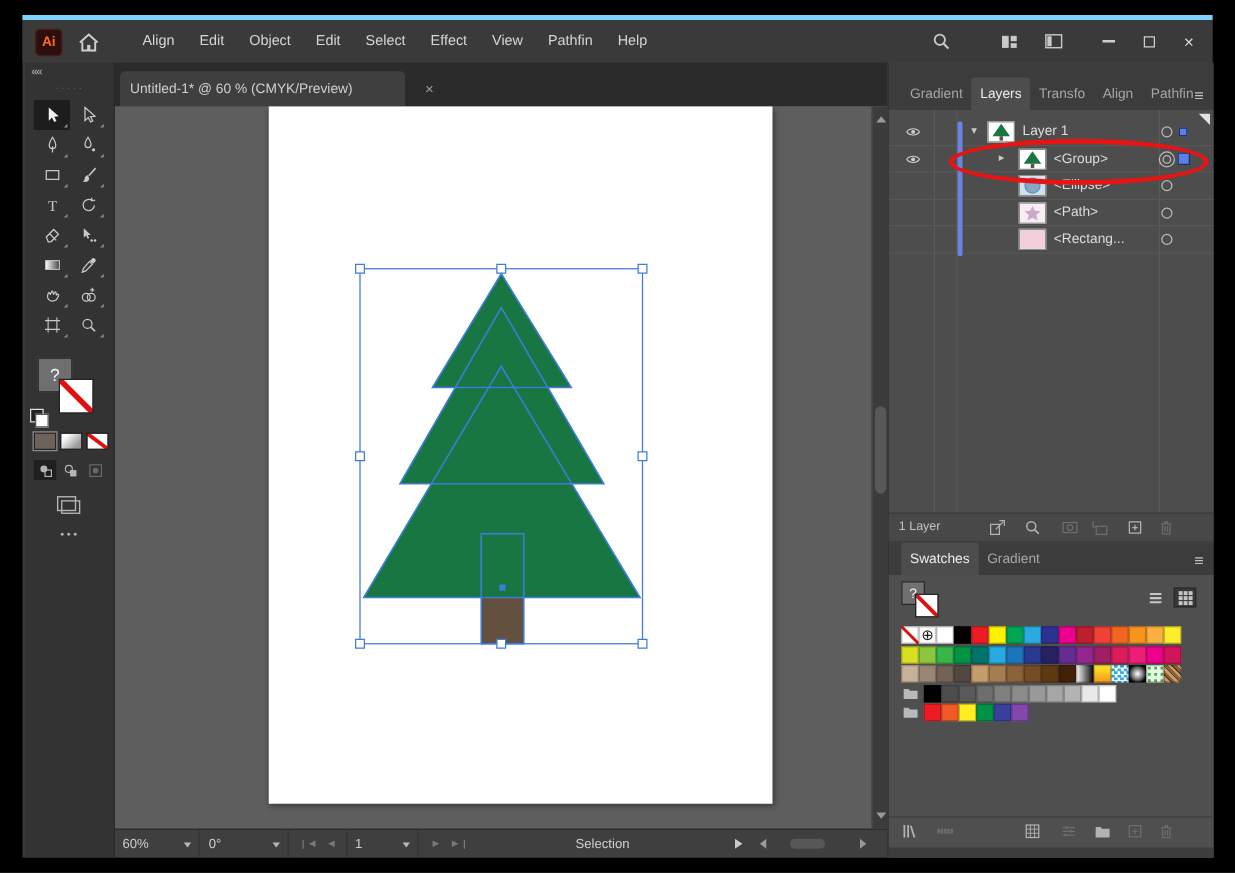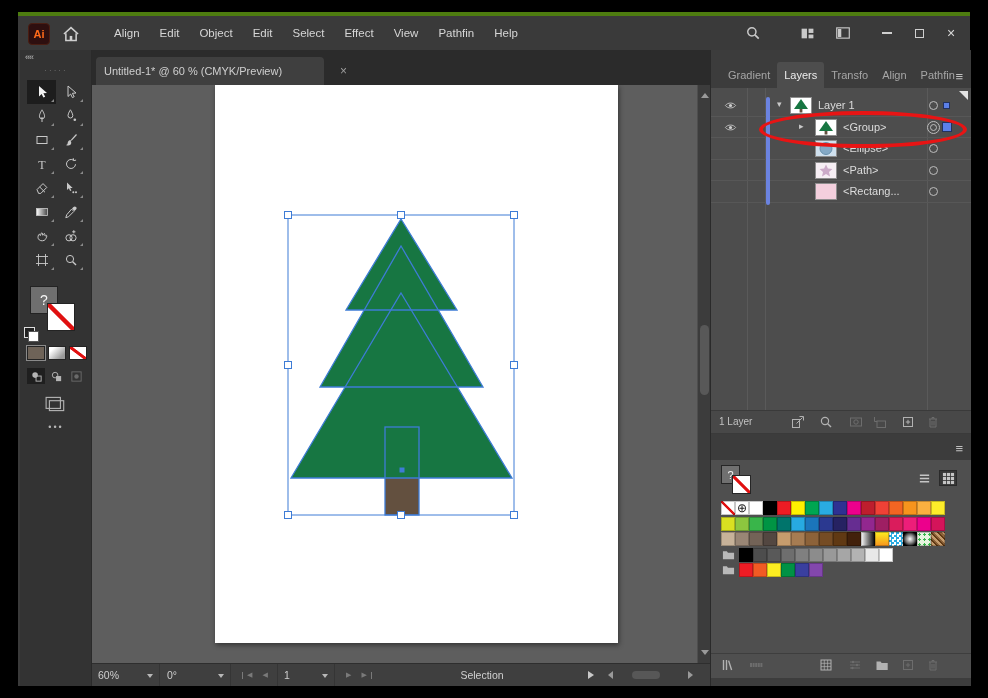--- a/index.html
+++ b/index.html
@@ -1,21 +1,21 @@
 <!DOCTYPE html>
 <html><head>
 <meta charset="utf-8">
 <style>
   html,body{margin:0;padding:0;background:#000;width:988px;height:698px;overflow:hidden;
     font-family:"Liberation Sans",sans-serif;-webkit-font-smoothing:antialiased;}
   *{box-sizing:border-box;}
   #app{position:absolute;left:18px;top:12px;width:952px;height:674px;background:#3a3a3a;}
 
   
-  .titlebar{position:absolute;left:0;top:0;width:952px;height:38px;background:#3a3a3a;border-top:4px solid #4d7c0f;}
+  .titlebar{position:absolute;left:0;top:0;width:952px;height:38px;background:#3a3a3a;border-top:4px solid #7dd3fc;}
   .ai-logo{position:absolute;left:10px;top:7px;width:22px;height:22px;background:#2e0f0f;border:1px solid #4a1d12;
     border-radius:4px;color:#ff6b1a;font-size:11px;font-weight:bold;text-align:center;line-height:20px;}
   .home-btn{position:absolute;left:44px;top:9px;width:18px;height:18px;color:#cfcfcf;}
   .menubar{position:absolute;left:86px;top:0;height:34px;display:flex;align-items:center;}
   .menu-item{color:#d6d6d6;font-size:11.5px;padding:0 10px;height:34px;line-height:34px;cursor:default;}
   .tb-right{position:absolute;right:6px;top:0;height:34px;display:flex;align-items:center;gap:6px;}
   .tb-ico{width:22px;height:22px;color:#c9c9c9;display:flex;align-items:center;justify-content:center;}
   .winbtn{width:26px;height:22px;display:flex;align-items:center;justify-content:center;color:#cfcfcf;}
   .min-glyph{width:10px;height:2px;background:#cfcfcf;}
   .max-glyph{width:9px;height:9px;border:1px solid #cfcfcf;}
@@ -511,20 +511,24 @@
               <path d="M7 4.8v4.4M4.8 7h4.4" stroke="currentColor"></path>
             </svg>
           </span><span class="pico dim" style="left: 215px;">
             <svg viewBox="0 0 14 14" width="14" height="14">
               <path d="M3 4h8M4 4v8h6V4M6 4V2.5h2V4M6 6v4.5M8 6v4.5" fill="none" stroke="currentColor"></path>
             </svg>
           </span></span>
     </div>
 
     <div class="swtabs">
+      <div class="ptabs" id="swatchtabs">
+          <div class="ptab active">Swatches</div>
+          <div class="ptab">Gradient</div>
+        </div>
       <div class="pmenu">≡</div>
     </div>
 
     <div class="swatches-body">
       <div class="sw-fill">?</div>
       <div class="sw-stroke"></div>
       <div class="view-ico" style="left:204px">
         <svg viewBox="0 0 14 14" width="13" height="13">
             <path d="M2 3.5h10M2 7h10M2 10.5h10" stroke="currentColor" stroke-width="1.8"></path>
           </svg>

